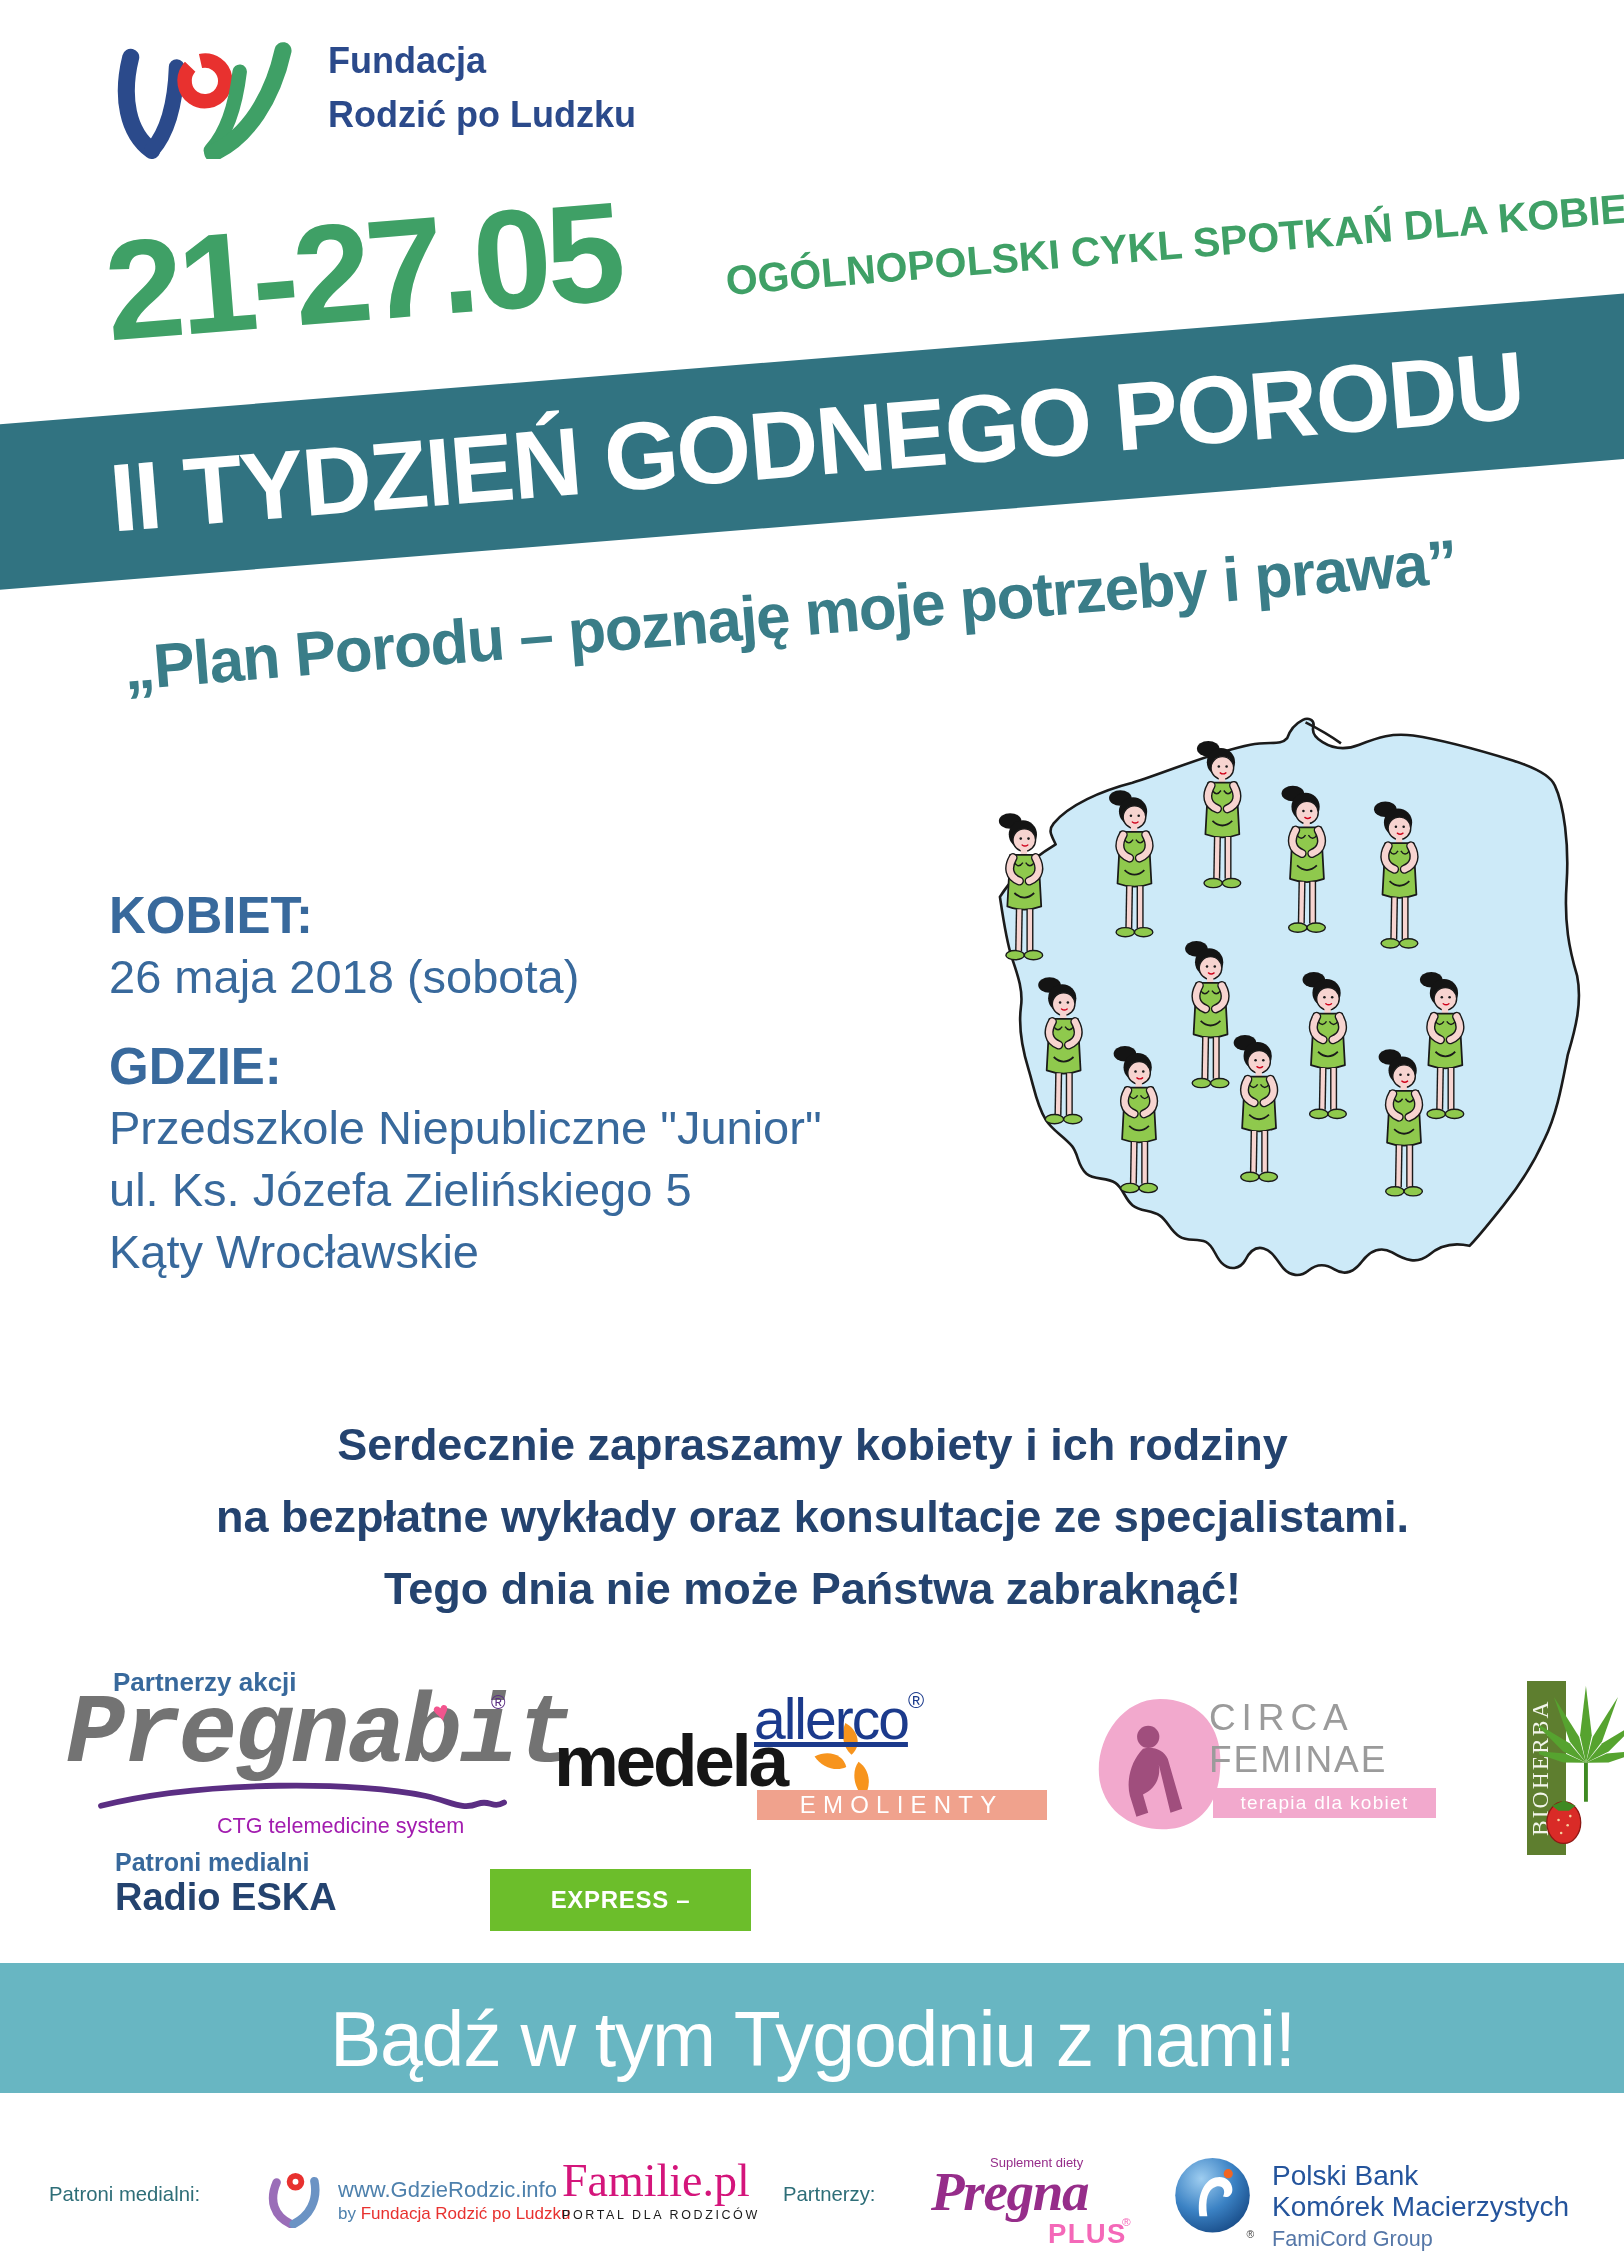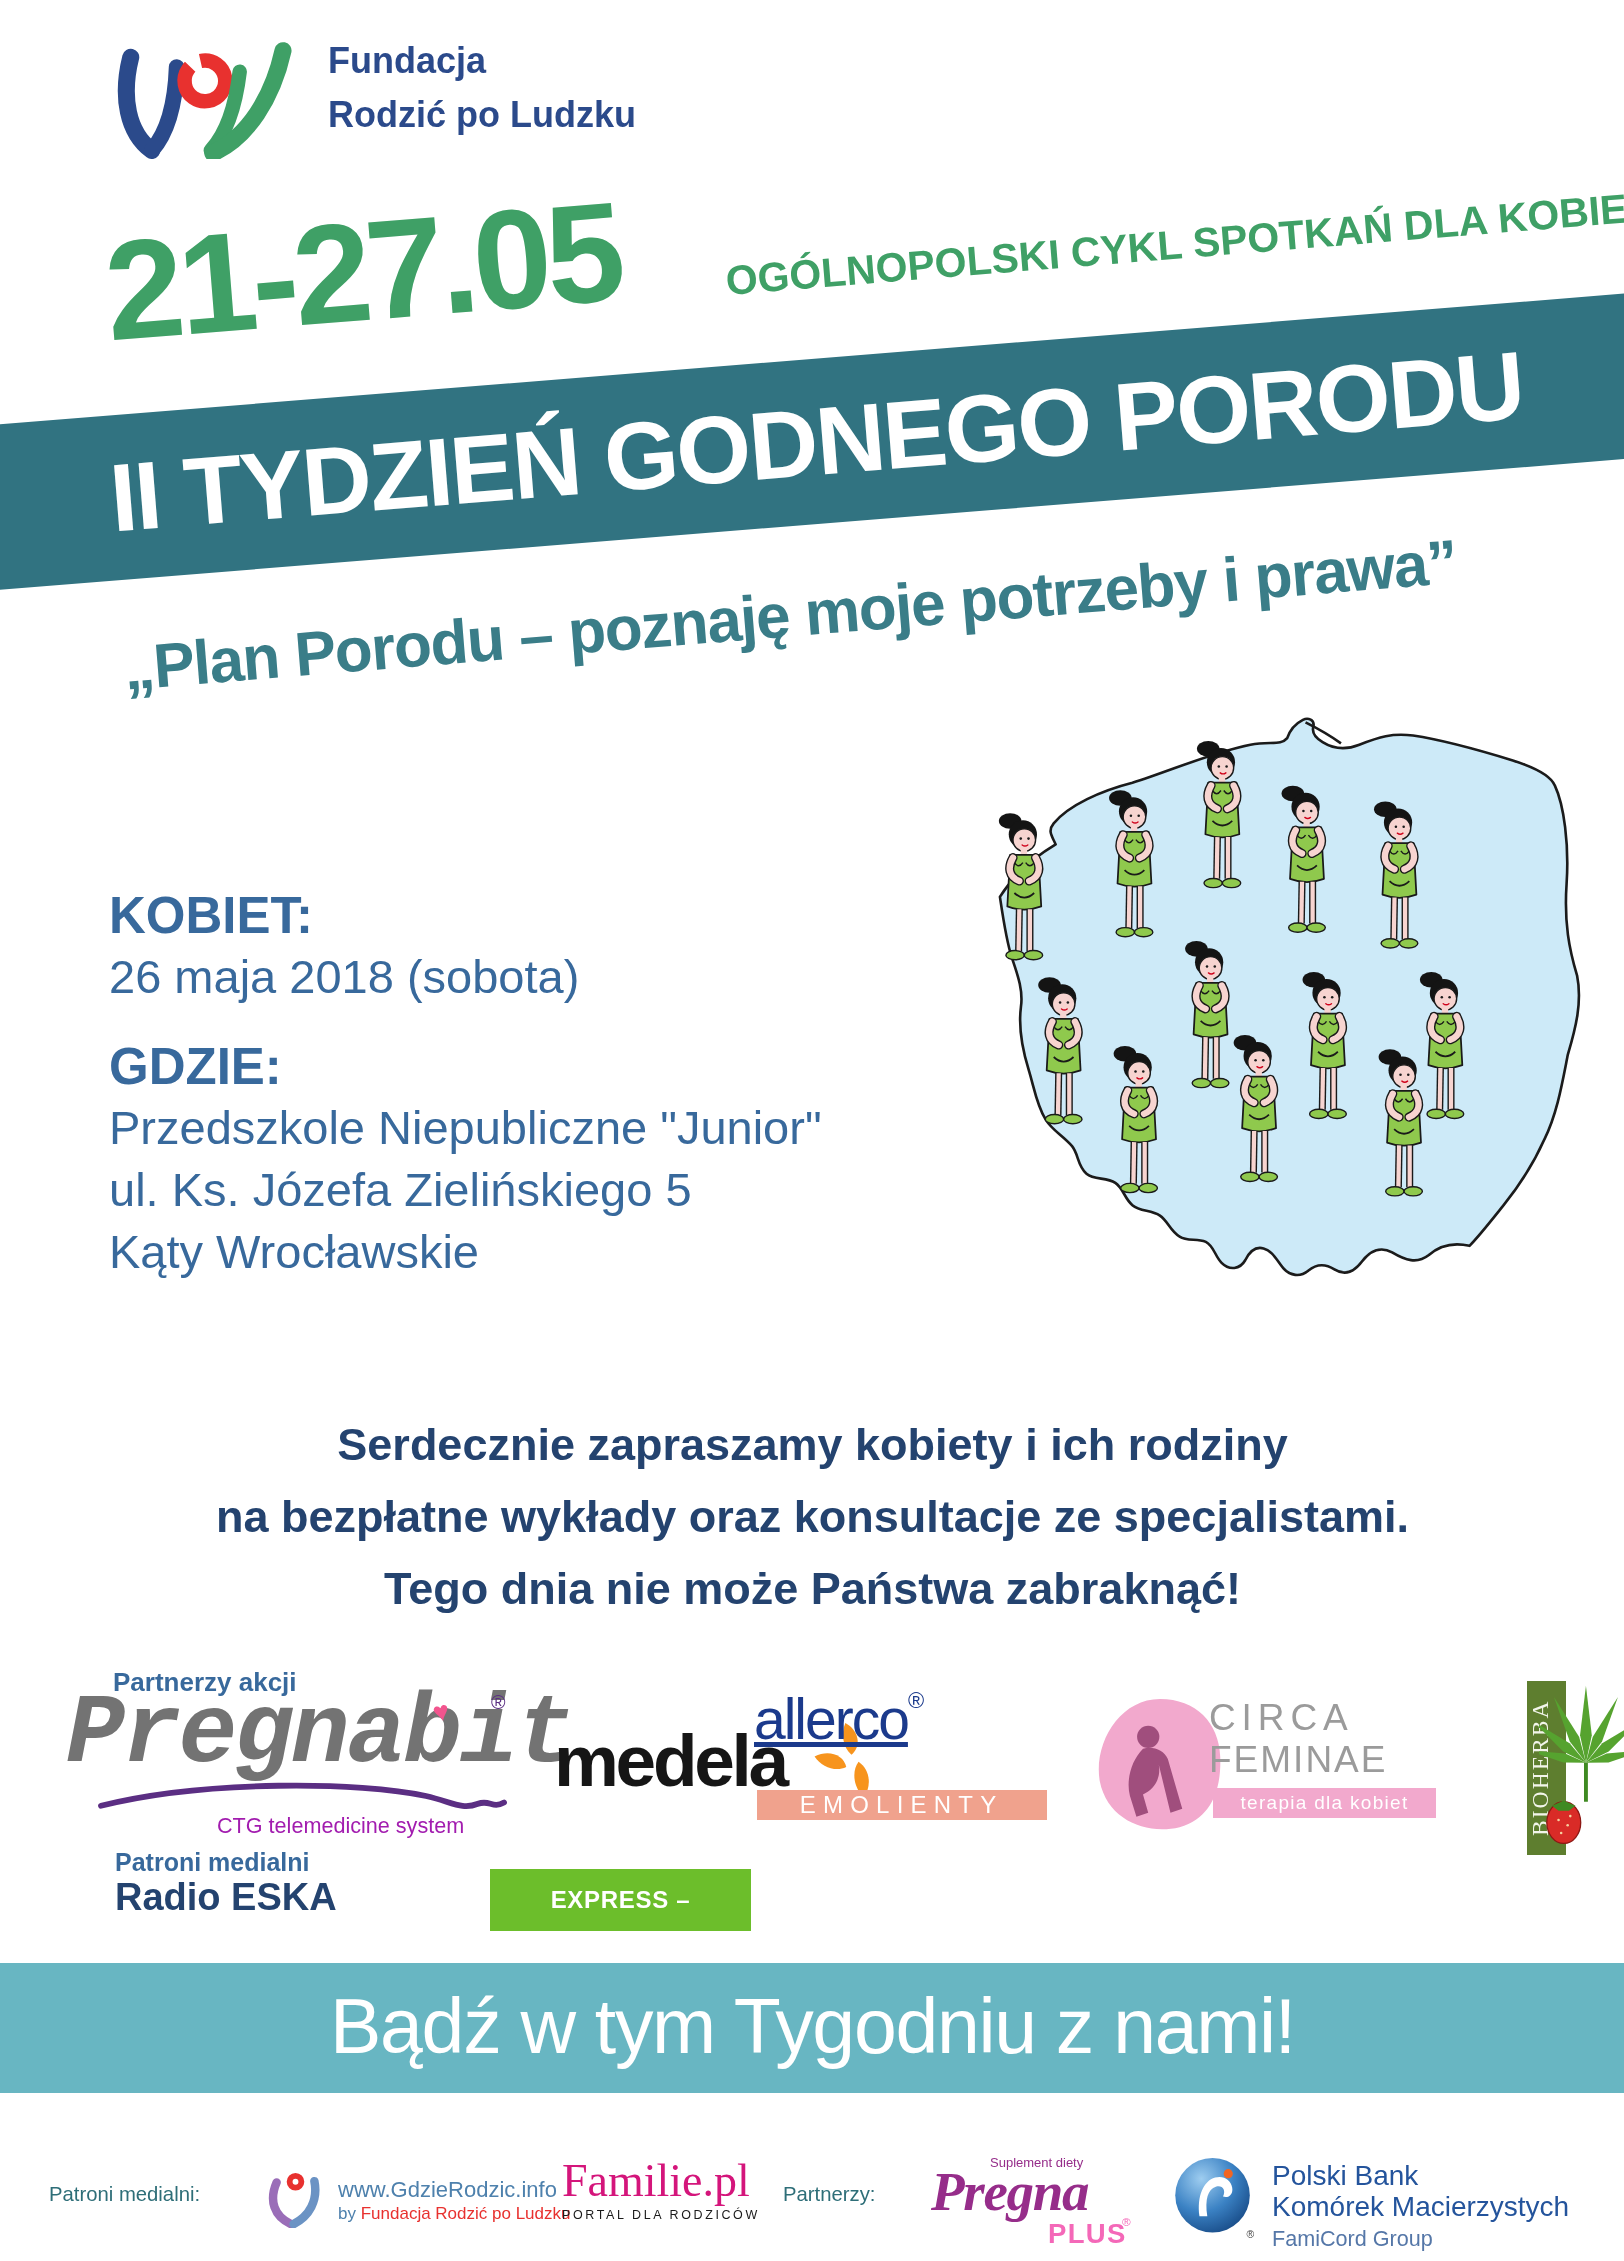--- a/index.html
+++ b/index.html
@@ -65,21 +65,21 @@
   .bioherba .vtext{position:absolute;left:0px;top:0px;width:39px;height:174px;color:#f2f5ea;font-size:23.6px;
                    letter-spacing:2px;writing-mode:vertical-rl;transform:rotate(180deg);text-align:center;
                    font-family:"Liberation Serif",serif;}
 
   .express{position:absolute;left:490px;top:1869px;width:261px;height:62px;background:#6cbe2b;color:#ffffff;
            font-size:24px;font-weight:700;text-align:center;line-height:62px;letter-spacing:0.7px;}
 
   
   .bottom-band{position:absolute;left:0;top:1963px;width:1625px;height:130px;background:#68b6c2;}
   .bottom-band span{display:block;text-align:center;color:#ffffff;font-size:77px;font-weight:400;
-                    line-height:126px;letter-spacing:-1.3px;}
+                    line-height:126px;letter-spacing:-1.3px;margin-top:13px;}
   .f-label{position:absolute;color:#2e6e78;font-size:20.3px;font-weight:400;}
   .gr-url{position:absolute;left:338px;top:2177px;font-size:22px;color:#4e81ad;}
   .gr-by{position:absolute;left:338px;top:2204px;font-size:17px;color:#4e81ad;}
   .gr-by b{color:#e8312f;font-weight:400;}
   .familie{position:absolute;left:562px;top:2158px;}
   .familie .name{font-family:"Liberation Serif",serif;font-size:46px;color:#d4157b;line-height:46px;}
   .familie .sub{font-size:12.5px;color:#1a1a1a;letter-spacing:2.6px;margin-top:3.9px;}
   .pregna{position:absolute;left:931px;top:2155px;width:210px;height:92px;}
   .pregna .top{position:absolute;left:59px;top:0;font-size:13px;color:#962d8a;}
   .pregna .name{position:absolute;left:0;top:5.2px;font-family:"Liberation Serif",serif;font-style:italic;

